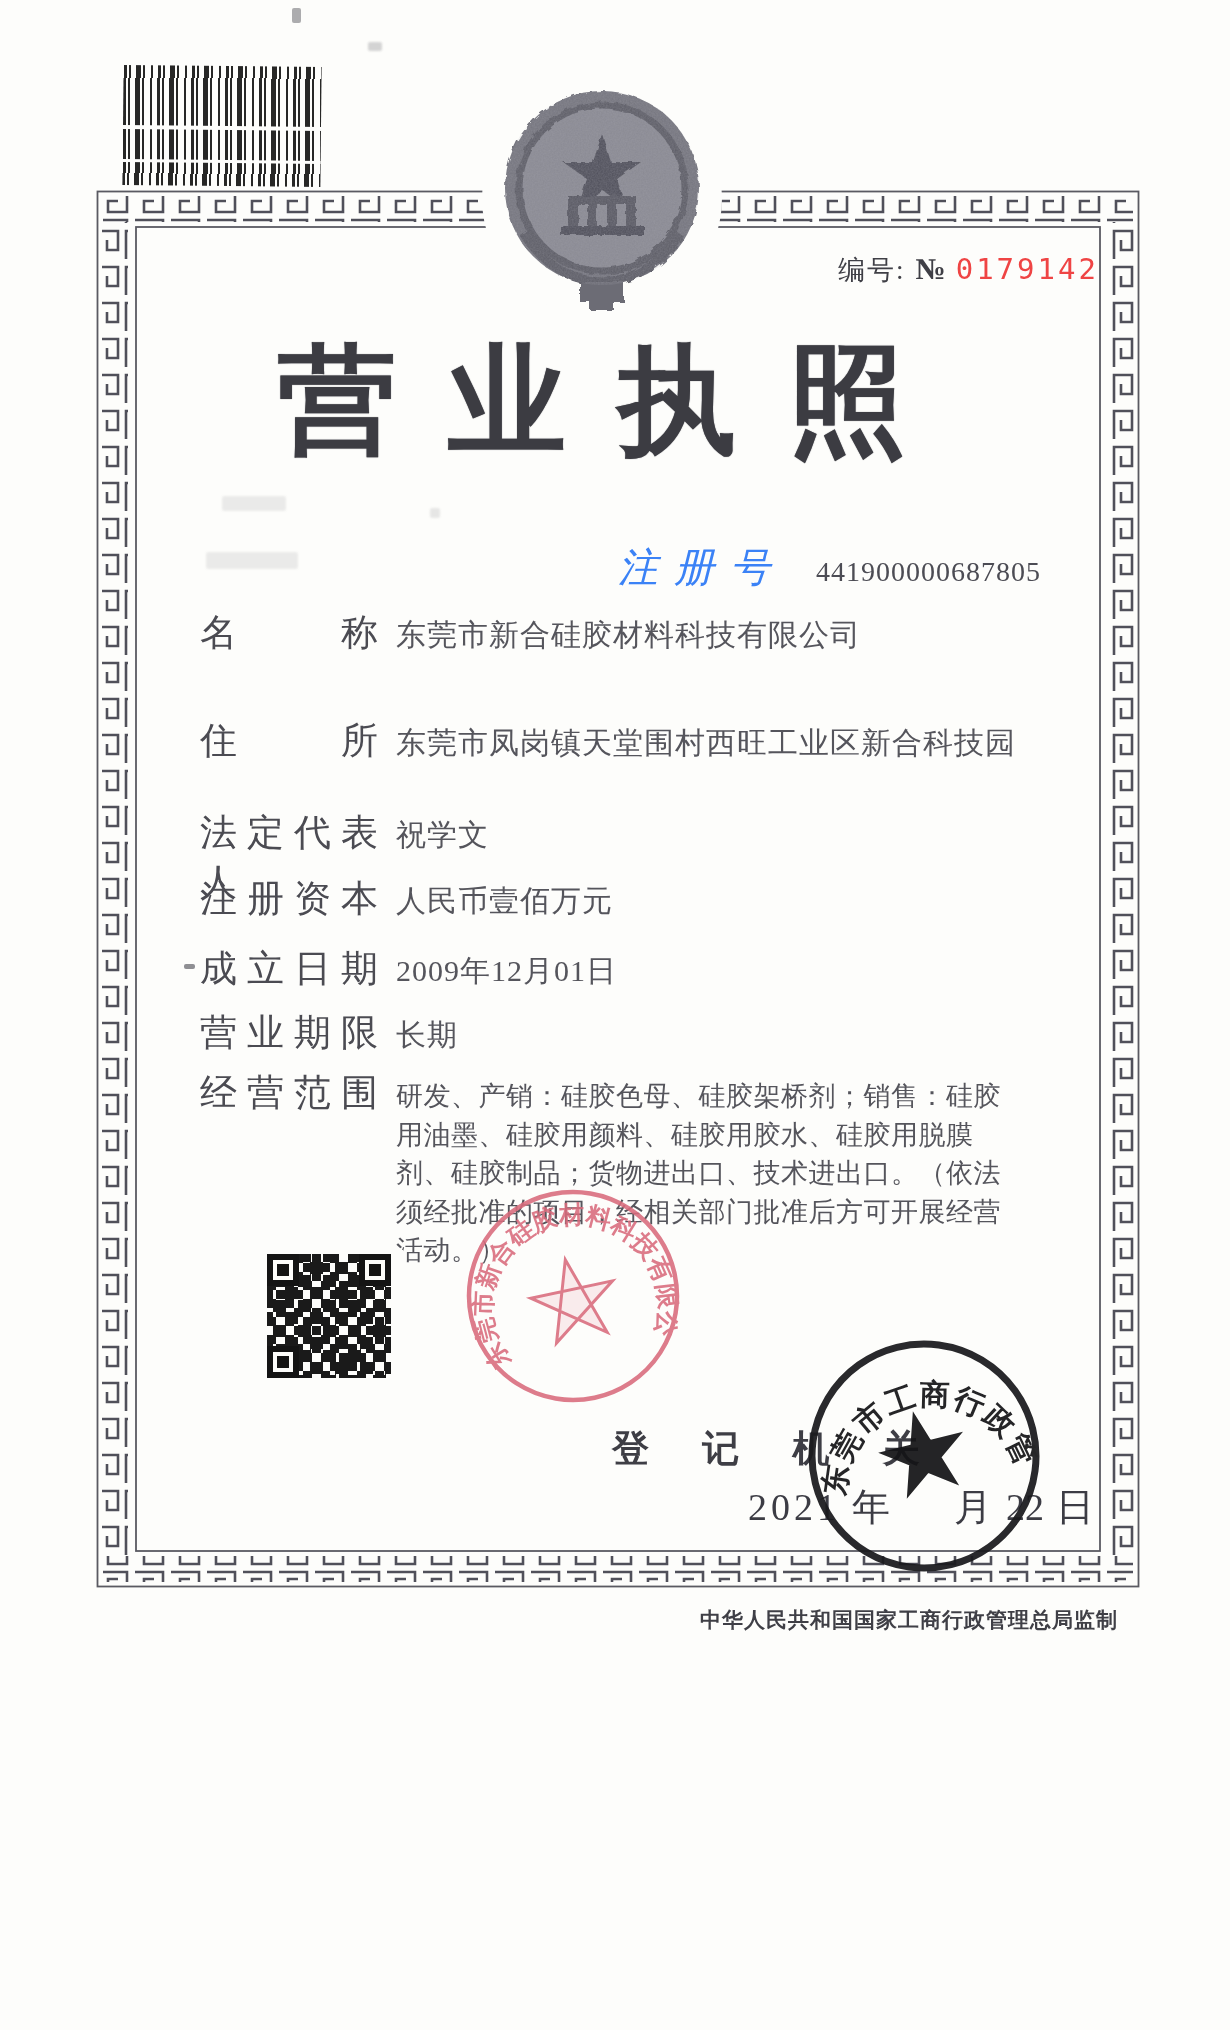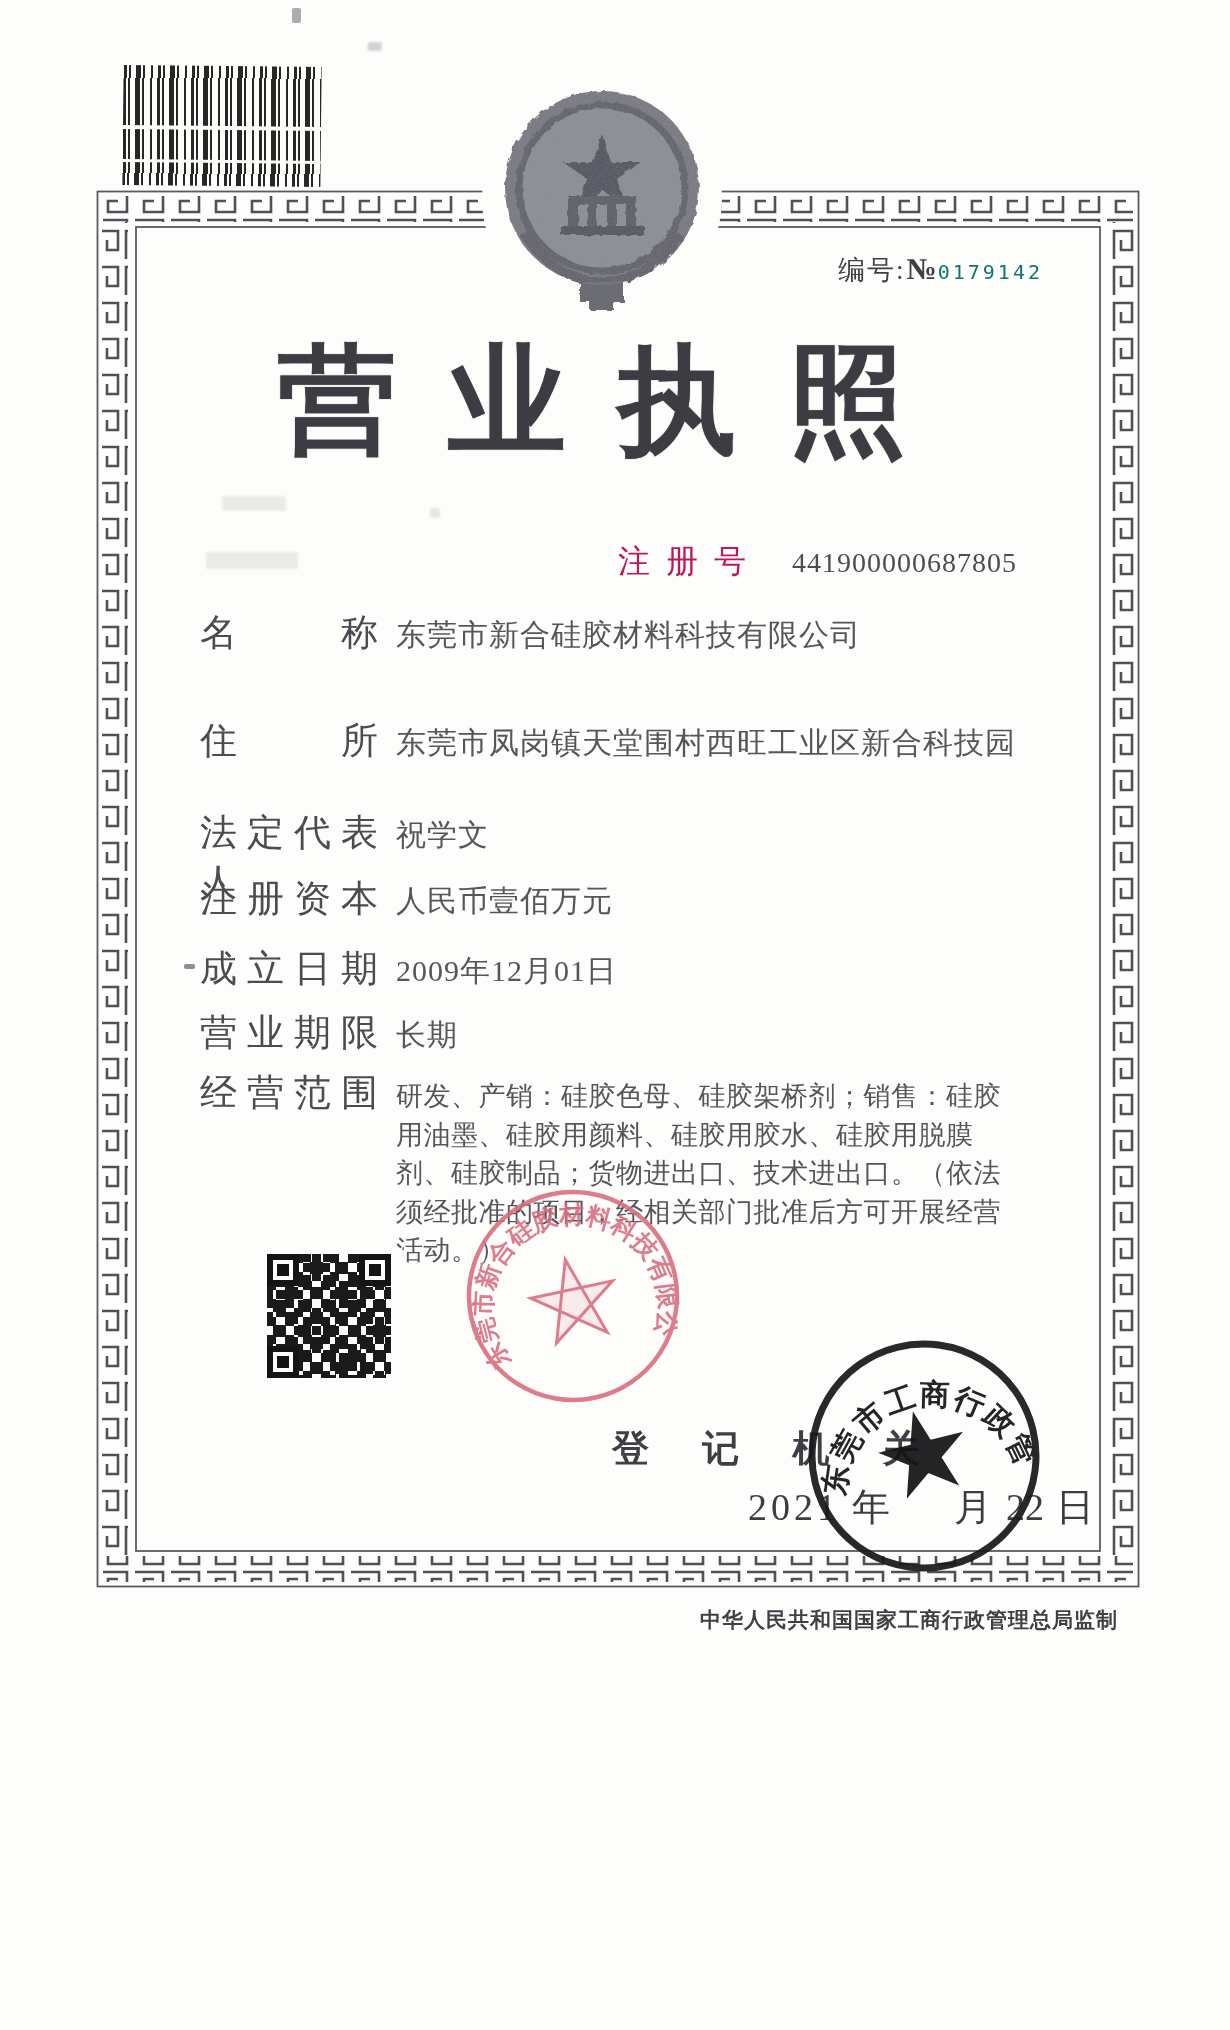--- a/index.html
+++ b/index.html
@@ -17,35 +17,35 @@
       linear-gradient(#fdfdfb 0 0) 0 80%/100% 3px no-repeat,
       repeating-linear-gradient(90deg,#151515 0 3px,transparent 3px 5px,#151515 5px 7px,transparent 7px 12px,#151515 12px 17px,transparent 17px 19px,#151515 19px 21px,transparent 21px 27px,#151515 27px 29px,transparent 29px 34px);
     opacity:.92;
   }
   
   .frame{position:absolute;left:96px;top:190px;width:1044px;height:1398px;}
   
   .emblem-bg{position:absolute;left:482px;top:78px;width:240px;height:240px;background:#fdfdfb;border-radius:50%;}
   .emblem{position:absolute;left:494px;top:84px;width:216px;height:228px;}
   
-  .serial{position:absolute;left:838px;top:252px;display:flex;align-items:baseline;gap:1px;color:#3f3f46;}
+  .serial{position:absolute;left:838px;top:252px;display:flex;align-items:baseline;gap:10px;color:#3f3f46;}
   .serial .lab{font-size:27px;letter-spacing:2px;}
   .serial .no-sym{font-size:30px;font-weight:bold;}
-  .serial .num{font-family:"DejaVu Sans Mono","Liberation Mono",monospace;font-size:20px;letter-spacing:3px;color:#0f766e;}
+  .serial .num{font-family:"DejaVu Sans Mono","Liberation Mono",monospace;font-size:29px;letter-spacing:3px;color:#ef4444;}
   
   .title{
     position:absolute;left:278px;top:330px;width:628px;
     font-family:"Liberation Sans","DejaVu Sans",sans-serif;
     font-size:118px;font-weight:800;color:#3c3c42;
     text-align:justify;text-align-last:justify;line-height:1.2;
     text-shadow:0 0 1px #5a5a60;
   }
   
   .regno{position:absolute;left:618px;top:540px;display:flex;align-items:baseline;gap:30px;}
-  .regno .lab{font-size:32px;letter-spacing:16px;color:#be185d;}
+  .regno .lab{font-size:40px;letter-spacing:16px;color:#3b82f6;font-style:italic;}
   .regno .val{font-size:28px;letter-spacing:1px;color:#4c4c54;}
   
   .row{position:absolute;left:200px;right:120px;display:flex;align-items:baseline;}
   .row .lab{
     width:178px;flex:0 0 178px;font-size:37px;color:#4b4b52;
     text-align:justify;text-align-last:justify;letter-spacing:0;
   }
   .row .val{margin-left:18px;font-size:30px;color:#55555c;letter-spacing:1px;}
   .row .val.small{font-size:27px;line-height:1.43;letter-spacing:.5px;max-width:618px;}
   

